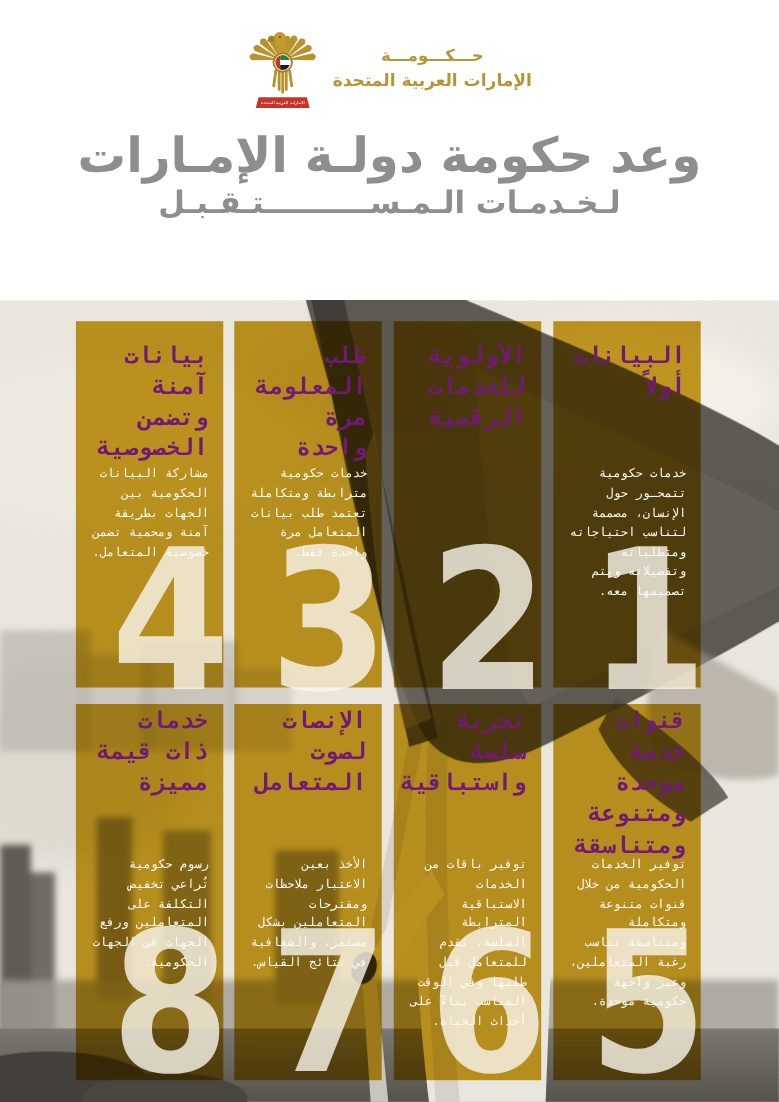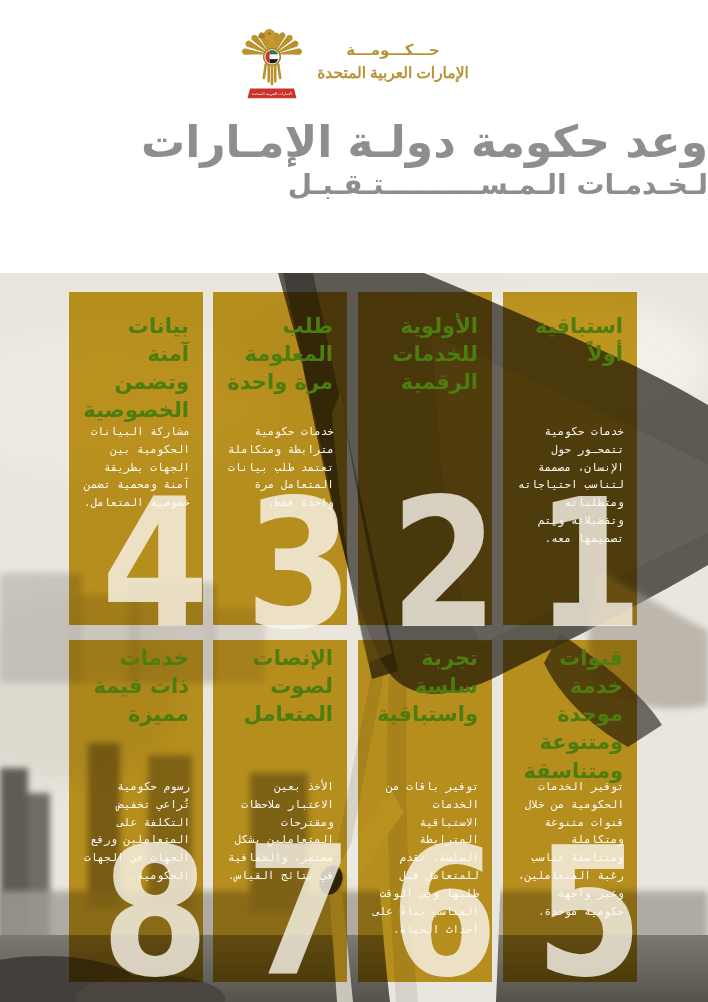--- a/index.html
+++ b/index.html
@@ -11,40 +11,40 @@
   html,body{background:#777;}
   body{width:708px;height:1002px;margin:0 auto;position:relative;
        font-family:"DejaVu Sans",sans-serif;}
   .page{position:absolute;inset:0;background:#ffffff;overflow:hidden;}
 
   
   .logo-row{display:flex;justify-content:center;align-items:center;gap:12px;padding-top:22px;}
   .emblem{width:66px;height:80px;flex:0 0 auto;}
   .logo-text{color:var(--logo-gold);text-align:center;font-weight:bold;}
   .logo-text .l1{font-size:15px;line-height:1.45;}
-  .logo-text .l2{font-size:15.5px;line-height:1.45;font-family:Liberation Serif, serif;}
-  .main-title{margin-top:14px;color:var(--title-gray);
+  .logo-text .l2{font-size:15.5px;line-height:1.45;}
+  .main-title{margin-top:14px;text-align:center;color:var(--title-gray);
       font-weight:bold;direction:rtl;}
   .main-title .t1{font-size:44px;line-height:1.18;}
   .main-title .t2{font-size:28px;line-height:1.18;}
 
   
   .photo{position:absolute;left:0;top:273px;width:708px;height:729px;
          isolation:isolate;overflow:hidden;background:var(--sky);}
   .photo svg.bg{position:absolute;left:0;top:0;z-index:0;}
 
   .card-bg{position:absolute;width:134px;background:var(--card-gold);
            mix-blend-mode:multiply;z-index:1;}
   .card{position:absolute;width:134px;z-index:2;direction:rtl;}
   .row-top{top:19px;height:333px;}
   .row-bottom{top:367px;height:342px;}
   .col-1{left:503px;} .col-2{left:358px;} .col-3{left:213px;} .col-4{left:69px;}
 
-  .card-title{color:#4d7c0f;font-weight:bold;font-size:21px;line-height:1.34;
-              white-space:pre-line;padding:0 14px;text-align:right;}
+  .card-title{color:#701a75;font-weight:bold;font-size:21px;line-height:1.34;
+              white-space:pre-line;padding:0 14px;text-align:right;font-family:Liberation Mono, monospace;}
   .row-top .card-title{margin-top:20px;}
   .row-bottom .card-title{margin-top:4px;}
   .card-desc{position:absolute;right:13px;left:11px;color:#fbfaf5;
              font-size:11px;line-height:1.62;text-align:right;font-family:Liberation Mono, monospace;}
   .row-top .card-desc{top:132px;}
   .row-bottom .card-desc{top:139px;}
 
   .num{position:absolute;top:184px;left:0;width:140px;text-align:right;
        font-weight:bold;font-size:178px;line-height:1;color:var(--number-cream);
        opacity:.8;transform:scaleX(.87);transform-origin:100% 50%;
@@ -190,21 +190,21 @@
     <div class="card-bg row-top col-2"></div>
     <div class="card-bg row-top col-3"></div>
     <div class="card-bg row-top col-4"></div>
     <div class="card-bg row-bottom col-1"></div>
     <div class="card-bg row-bottom col-2"></div>
     <div class="card-bg row-bottom col-3"></div>
     <div class="card-bg row-bottom col-4"></div>
 
     <div class="card row-top col-1">
       <div class="num">1</div>
-      <div class="card-title">استباقية
+      <div class="card-title">البيانات
 أولاً</div>
       <div class="card-desc">خدمات حكومية تتمحـور حول الإنسان، مصممة لتناسب احتياجاته ومتطلباته وتفضيلاته ويتم تصميمها معه.</div>
     </div>
     <div class="card row-top col-2">
       <div class="num">2</div>
       <div class="card-title">الأولوية
 للخدمات
 الرقمية</div>
     </div>
     <div class="card row-top col-3">

